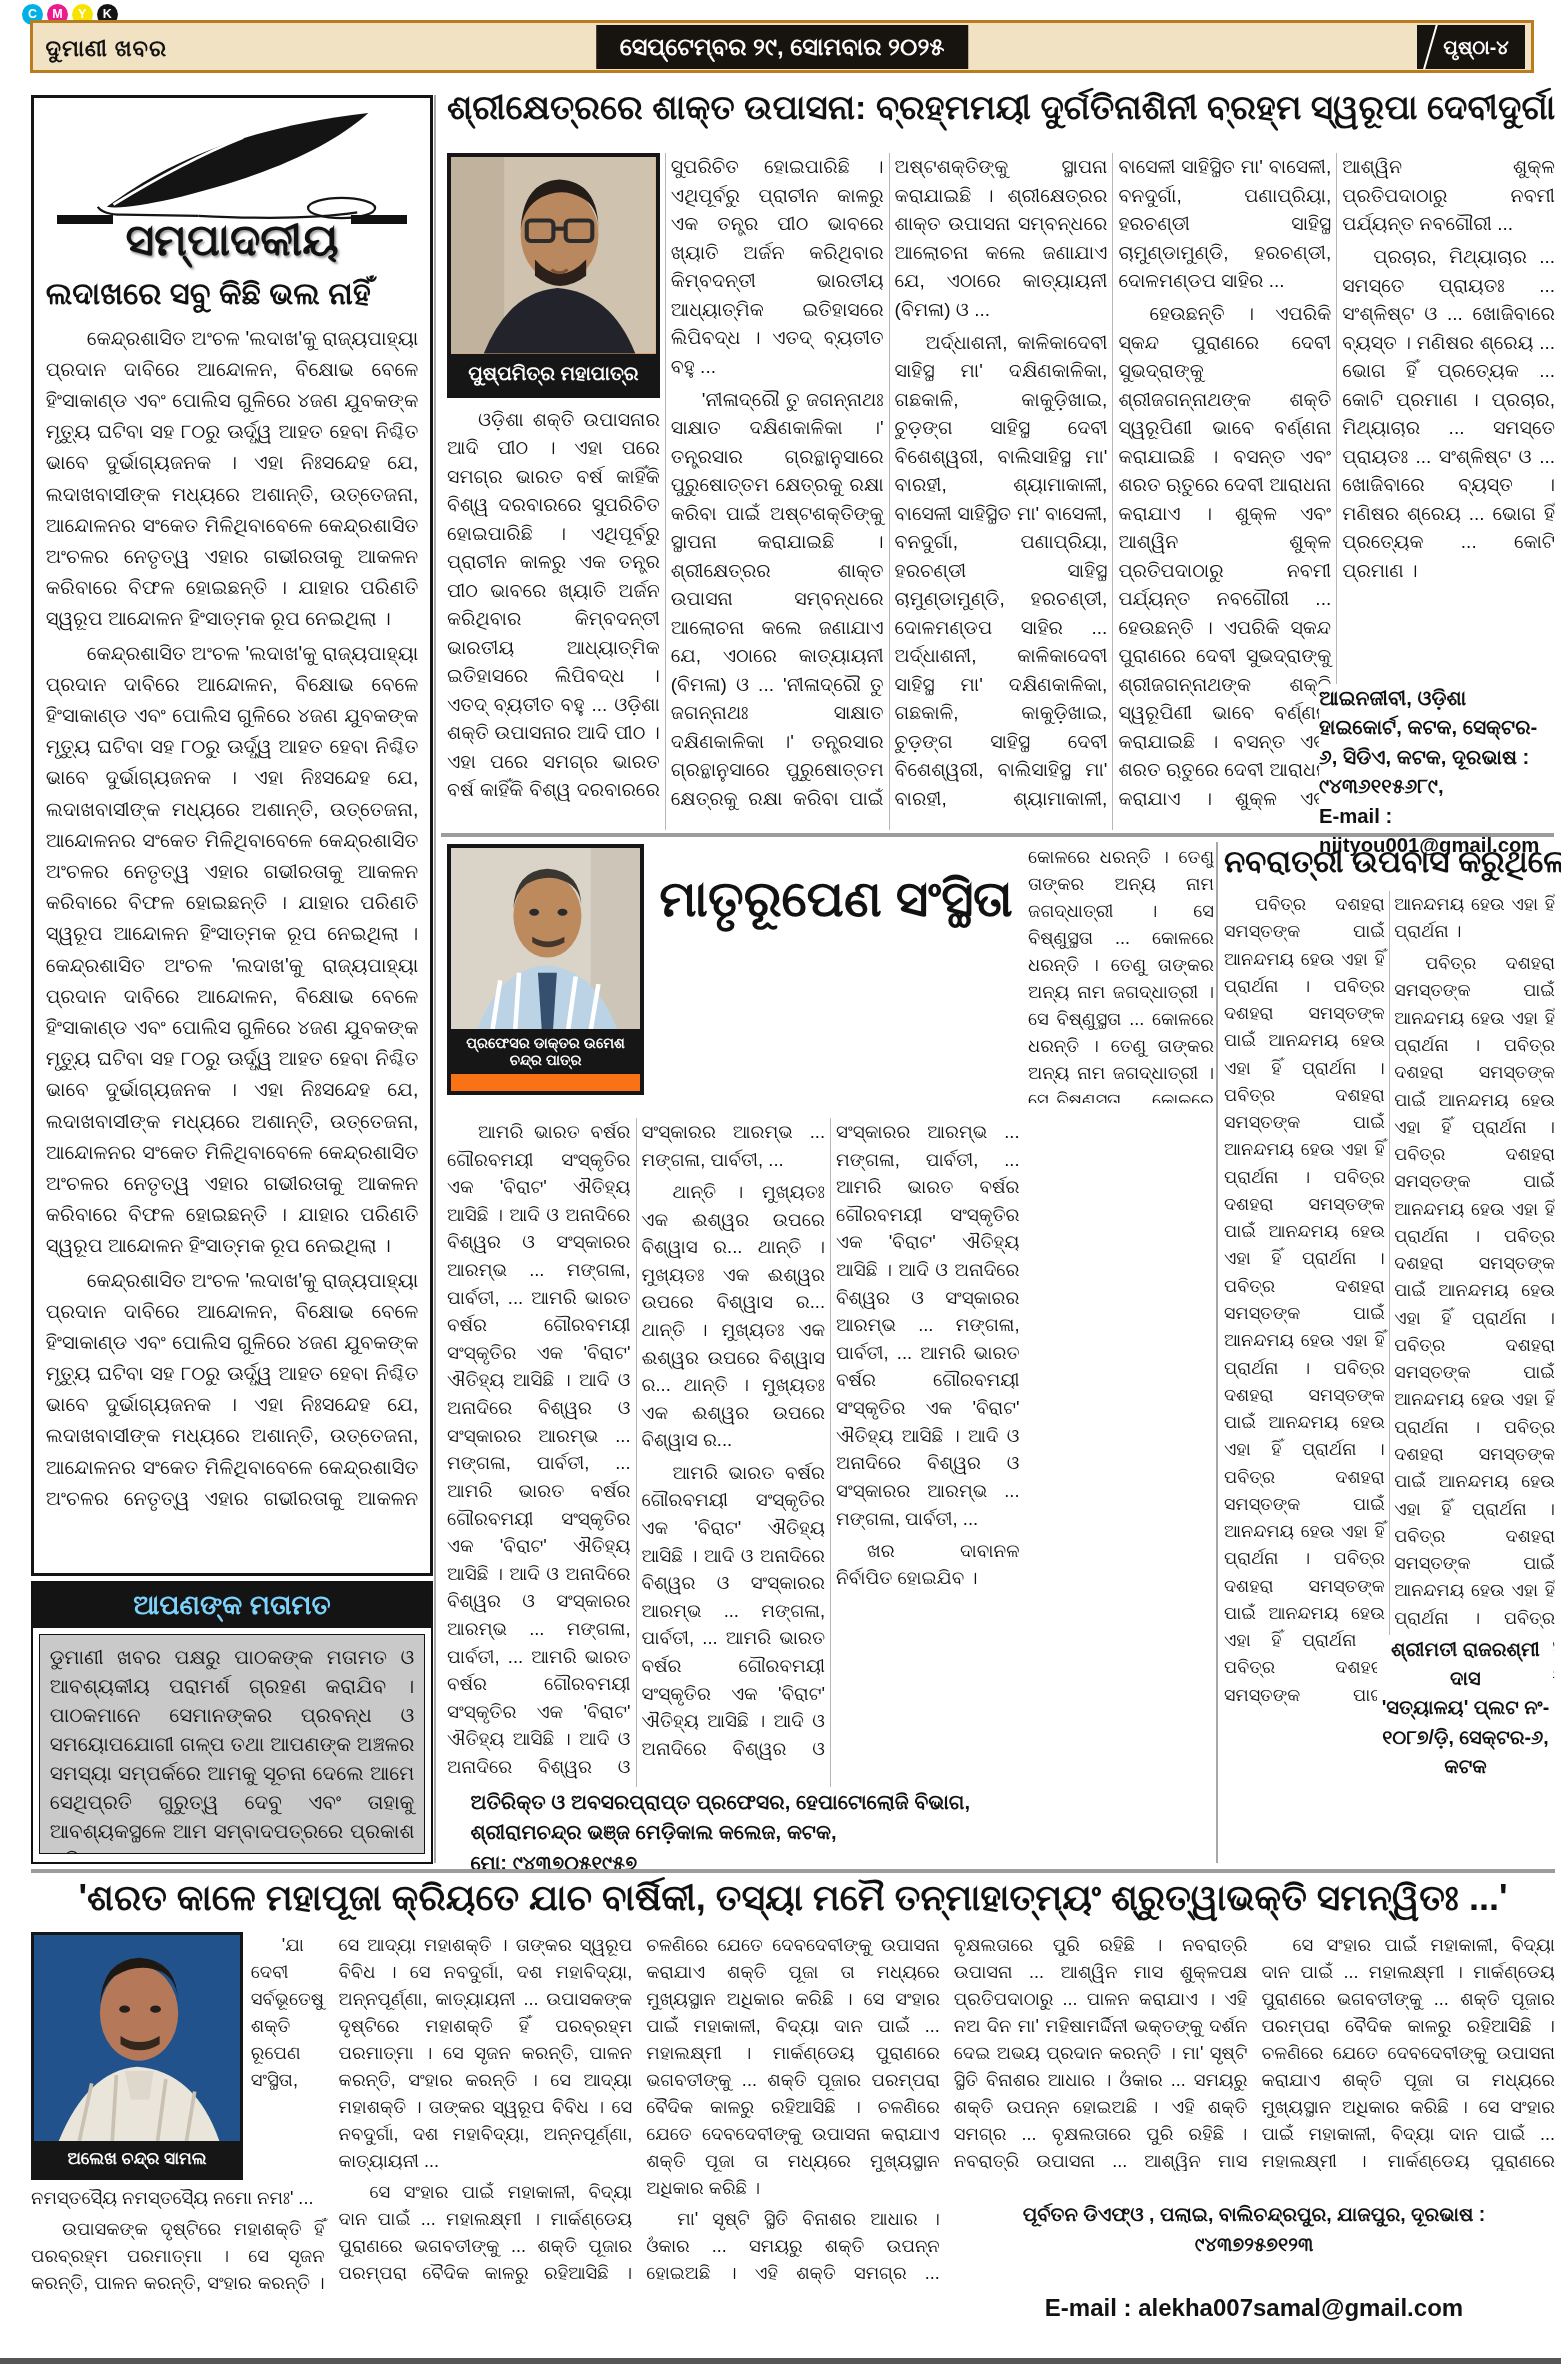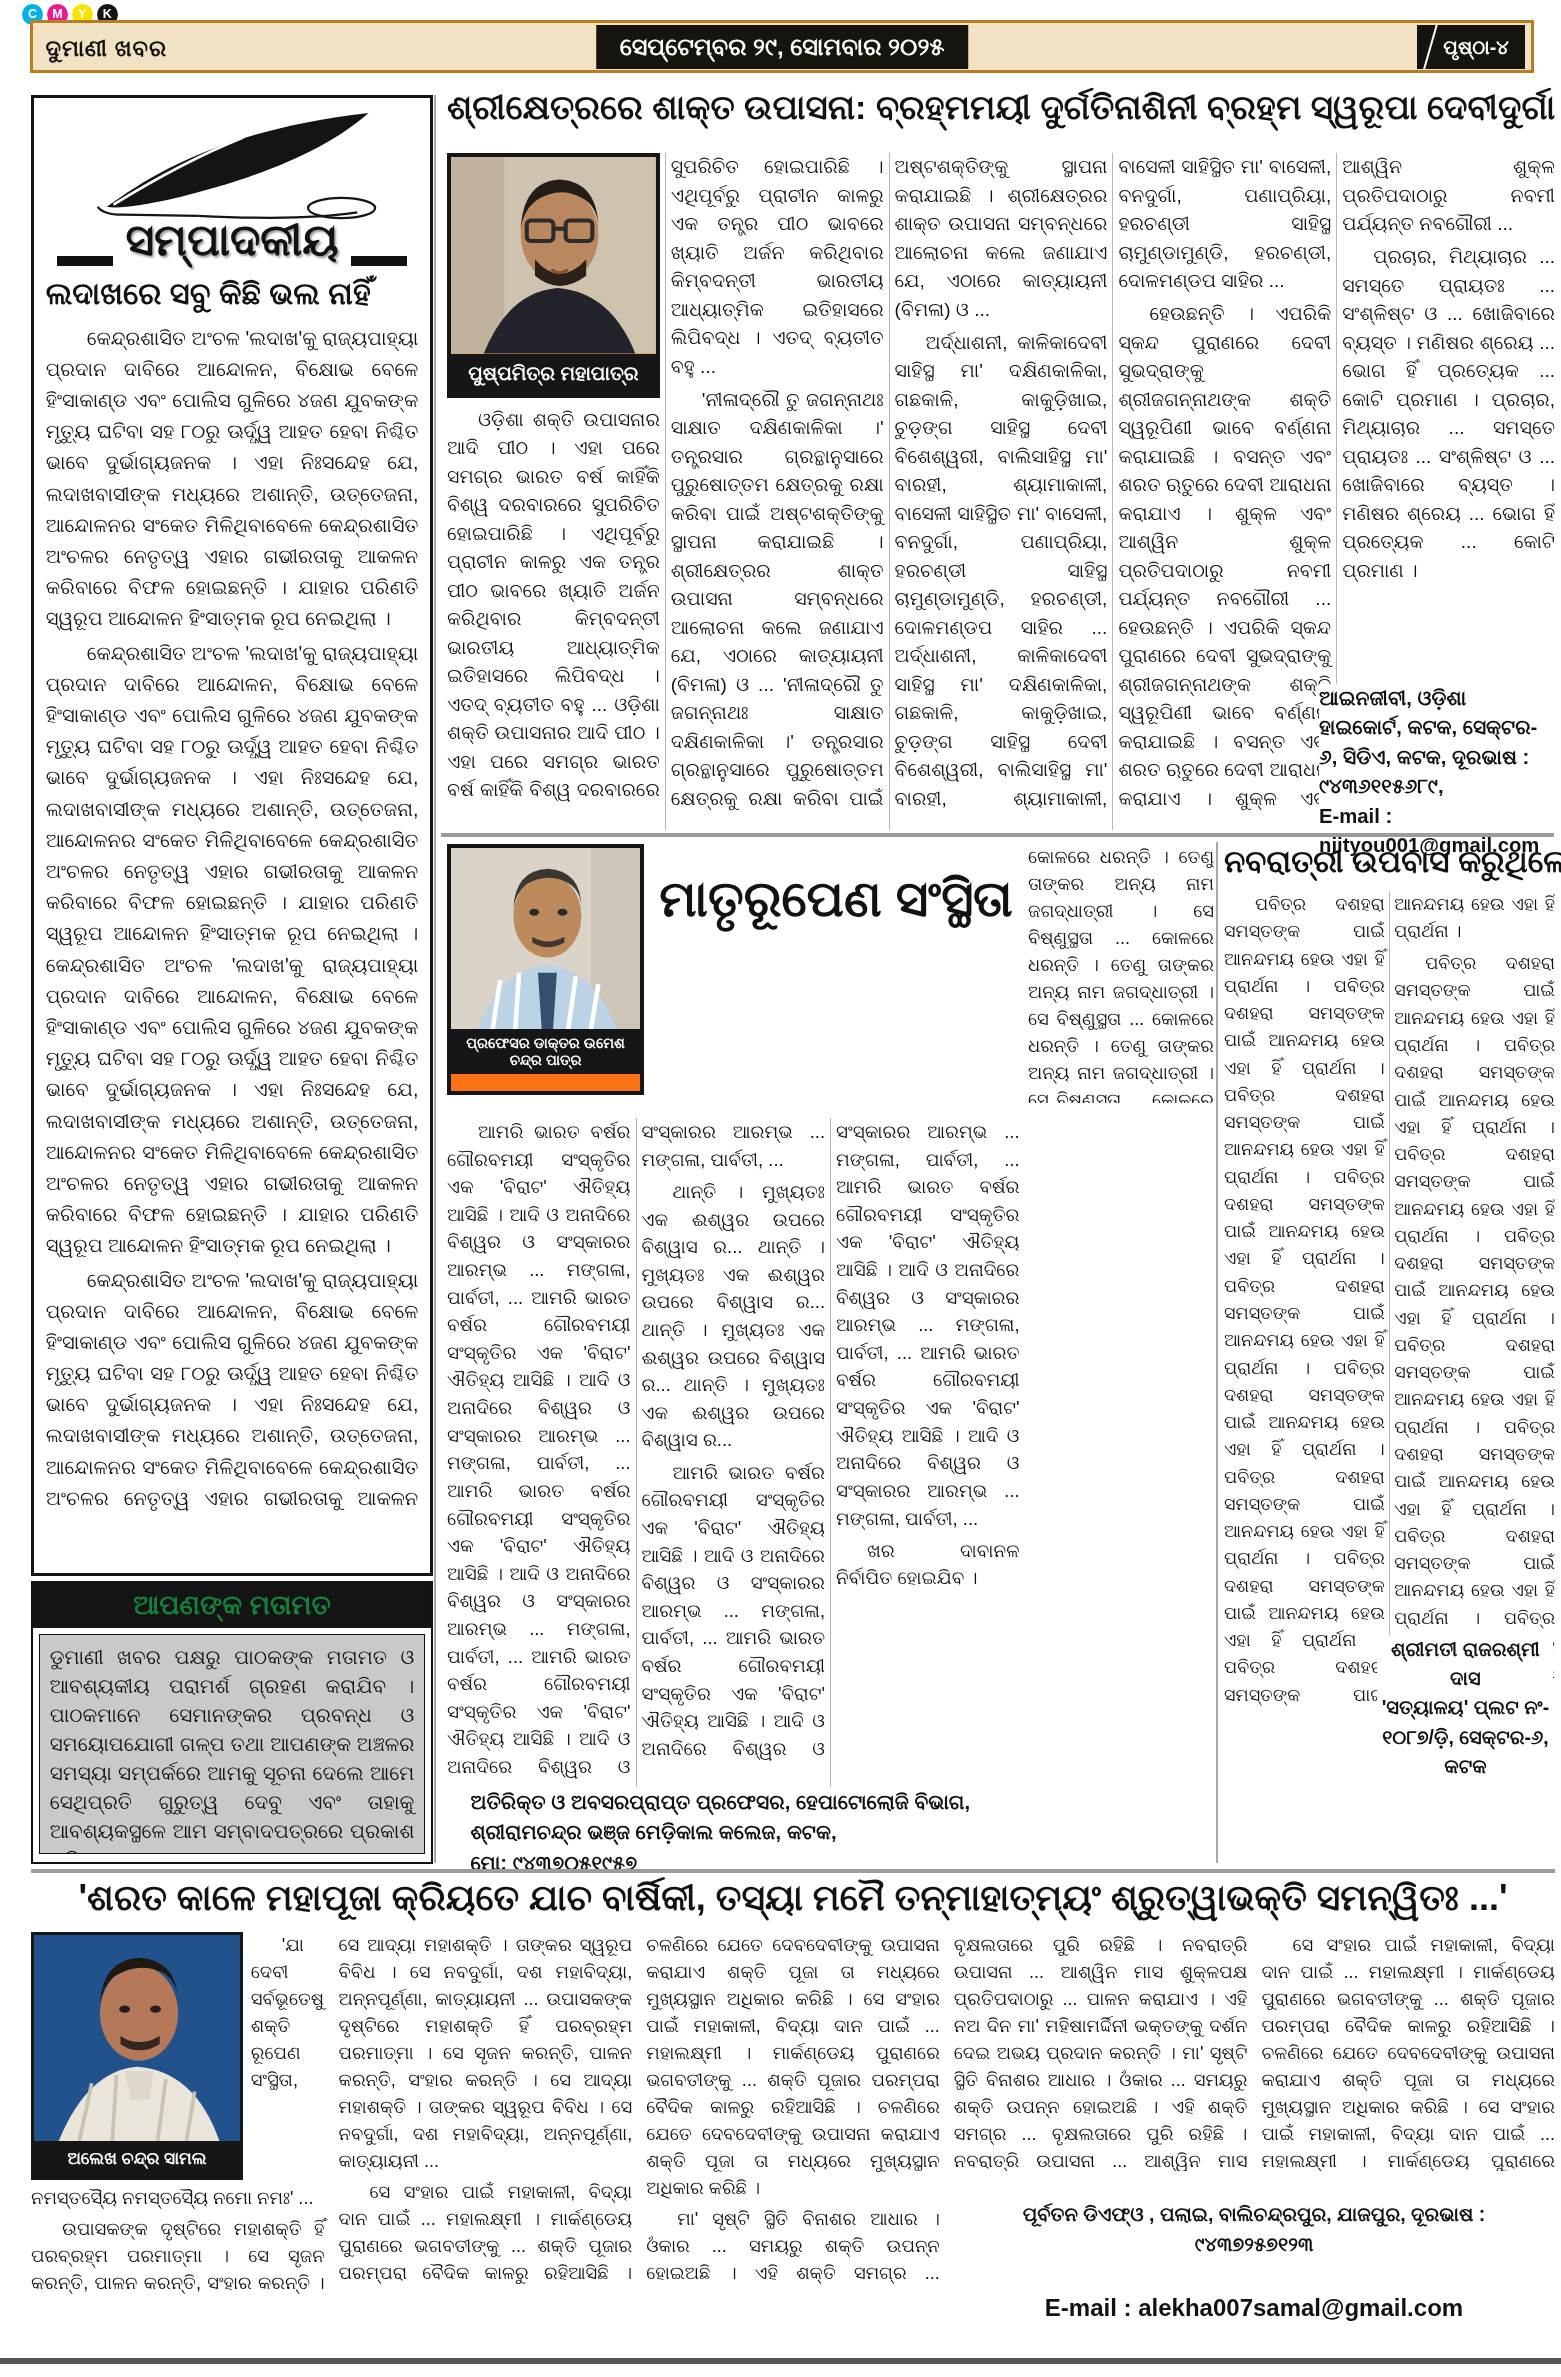--- a/index.html
+++ b/index.html
@@ -19,30 +19,30 @@
   #paper-name{left:12.5px;top:11.7px;font-size:22.7px;font-weight:bold;letter-spacing:0.8px}
   #date-box{left:50%;top:1.6px;transform:translateX(-50%);height:44px;background:#17130e;color:#fff;
             font-size:24px;font-weight:bold;line-height:44px;padding:0 23.4px;white-space:nowrap}
   #page-box{right:6.3px;top:1.6px;height:44px;width:108px;background:#17130e;color:#fff;overflow:hidden}
   #page-box .slash{position:absolute;left:12.5px;top:-6.3px;width:2.3px;height:59px;background:#fff;transform:rotate(16deg)}
   #page-box .pg-label{position:absolute;left:26.6px;top:0;line-height:44px;font-size:19.5px;font-weight:bold;white-space:nowrap}
 
   
   #editorial-box{left:31px;top:95px;width:402px;height:1481px;border:3.1px solid #141414;background:#fff;padding:0 11.7px;overflow:hidden}
   #quill{display:block;margin:6.3px auto 0 auto;width:344px;height:123px}
-  .ed-label-row{display:flex;align-items:flex-end;justify-content:center;gap:12.5px;margin-top:-12.5px}
+  .ed-label-row{display:flex;align-items:flex-start;justify-content:center;gap:12.5px;margin-top:-12.5px}
   .ed-dash{width:56px;height:9.4px;background:#111}
   #ed-label{font-size:44px;font-weight:800;text-shadow:1.6px 1.6px 2.3px #9a9a9a}
   #ed-headline{text-align:left;font-size:30.5px;font-weight:800;line-height:1.25;margin:7.8px 0 11px 0}
   #ed-body{font-size:19.5px;line-height:1.6;text-align:justify;height:1195px;overflow:hidden}
   #ed-body p{text-indent:41px;margin-bottom:3.1px}
 
   
   #opinion-box{left:31px;top:1581px;width:402px;height:283px;border:2.3px solid #111;background:#fff}
-  #op-title{height:45px;background:#141414;color:#15803d;font-size:27px;font-weight:800;
+  #op-title{height:45px;background:#141414;color:#7dd3fc;font-size:27px;font-weight:800;
             display:flex;align-items:center;justify-content:center}
   #op-panel{margin:6.3px;border:1.6px solid #111;background:#c9c9c9;padding:7.8px 9.4px;height:220px;overflow:hidden}
   #op-body{font-size:20px;line-height:1.45;text-align:justify;font-weight:500}
 
   
   .vrule{width:2.3px;background:#a8a8a8}
   .hrule{height:3.9px;background:#9c9c9c}
 
   
   .cols{column-fill:auto;text-align:justify;overflow:hidden}

